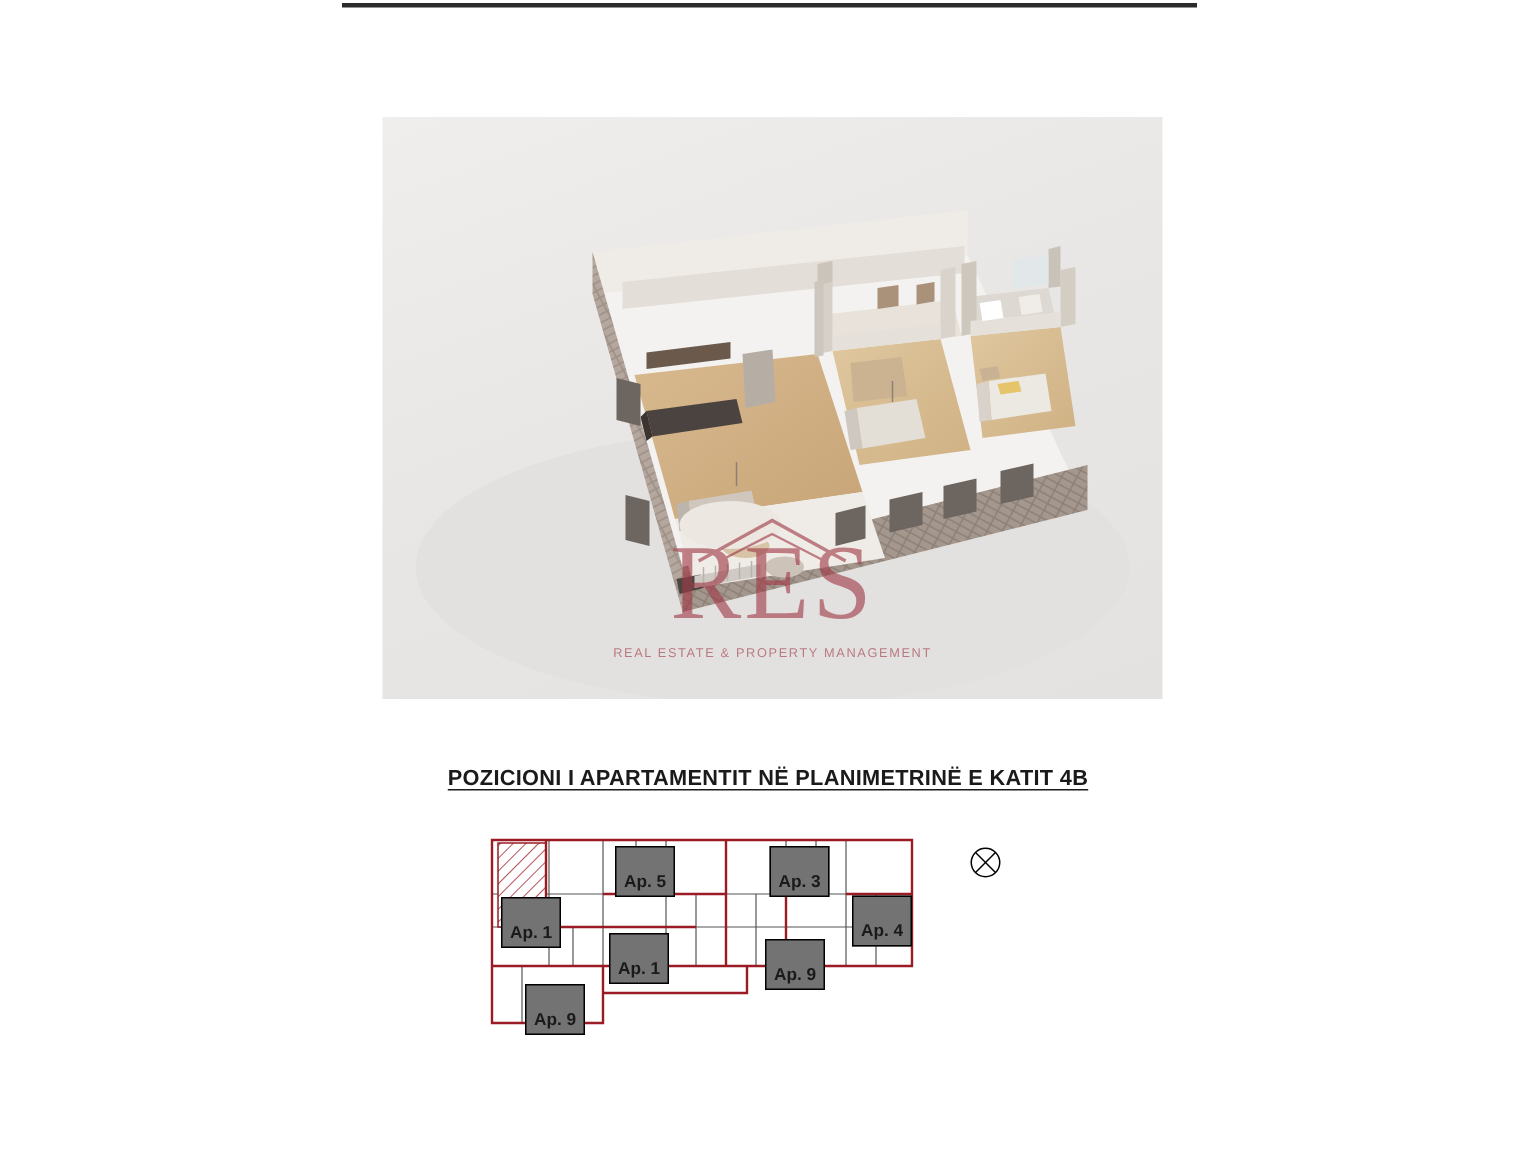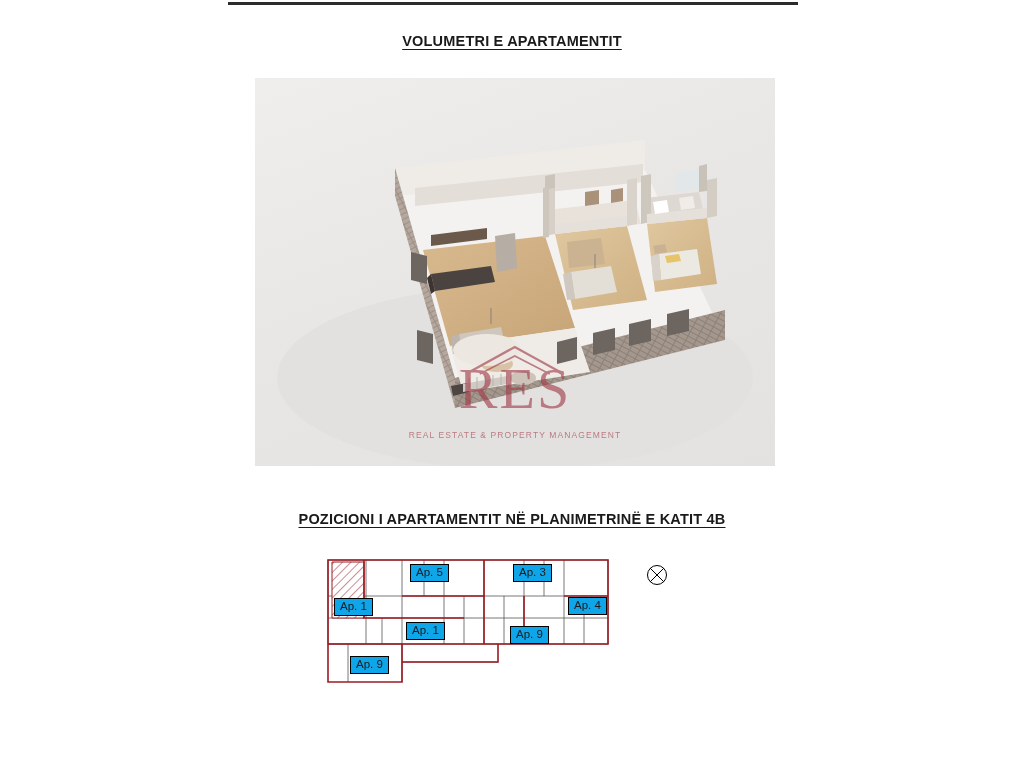--- a/index.html
+++ b/index.html
@@ -68,21 +68,21 @@
     left: 50%;
     top: 272px;
     transform: translateX(-50%);
     text-align: center;
     color: #a03a48;
     opacity: .62;
     pointer-events: none;
   }
   .wm-letters {
     font-family: "Liberation Serif", serif;
-    font-size: 58px;
+    font-size: 71px;
     line-height: 78px;
     letter-spacing: 2px;
     font-weight: 400;
   }
   .wm-sub {
     font-size: 8.5px;
     letter-spacing: 1.1px;
     margin-top: 2px;
     color: #a03a48;
   }
@@ -100,45 +100,44 @@
     position: absolute;
     left: 318px;
     top: 552px;
     width: 300px;
     height: 140px;
   }
   .plan-svg { display: block; }
 
   .ap-label {
     position: absolute;
-    background: #0ea5e9;
+    background: #737373;
     border: 1px solid #000000;
     font-size: 11.5px;
-    font-weight: normal;
-    padding: 1px 5px 2px 5px;
+    font-weight: bold;
+    padding: 17px 5px 2px 5px;
     line-height: 13px;
     white-space: nowrap;
   }
 
   .compass {
     position: absolute;
     left: 646px;
     top: 564px;
     width: 22px;
     height: 22px;
   }
 </style>
 </head>
 <body>
 
 <div class="page">
 
   <div class="top-rule"></div>
 
-  <div class="title" id="title-volumetri">VOLUMETRI E APARTAMENTIT</div>
 
   <div class="render-box">
     <svg class="iso" viewBox="0 0 520 388" xmlns="http://www.w3.org/2000/svg">
       <defs>
         <pattern id="brick" width="9" height="5" patternUnits="userSpaceOnUse" patternTransform="rotate(-28)">
           <rect width="9" height="5" fill="#9d8f86"></rect>
           <rect width="8" height="4" fill="#b4a79d"></rect>
         </pattern>
         <pattern id="brick2" width="9" height="5" patternUnits="userSpaceOnUse" patternTransform="rotate(28)">
           <rect width="9" height="5" fill="#8d8077"></rect>

